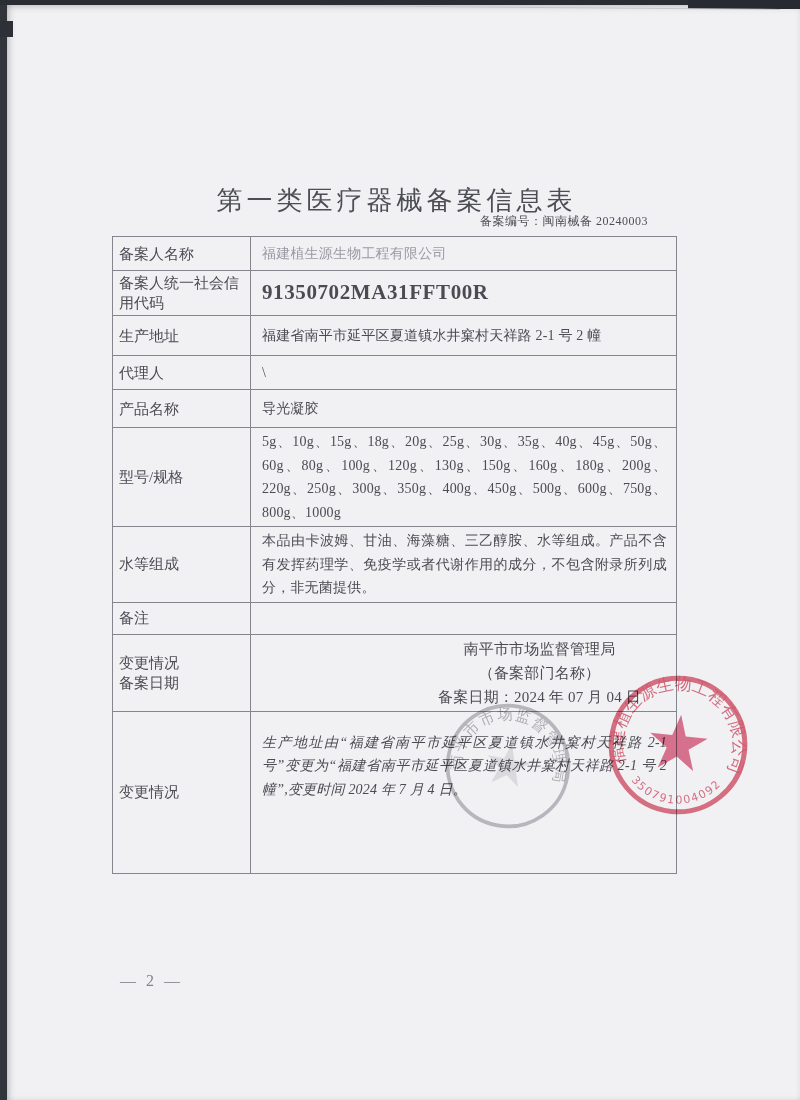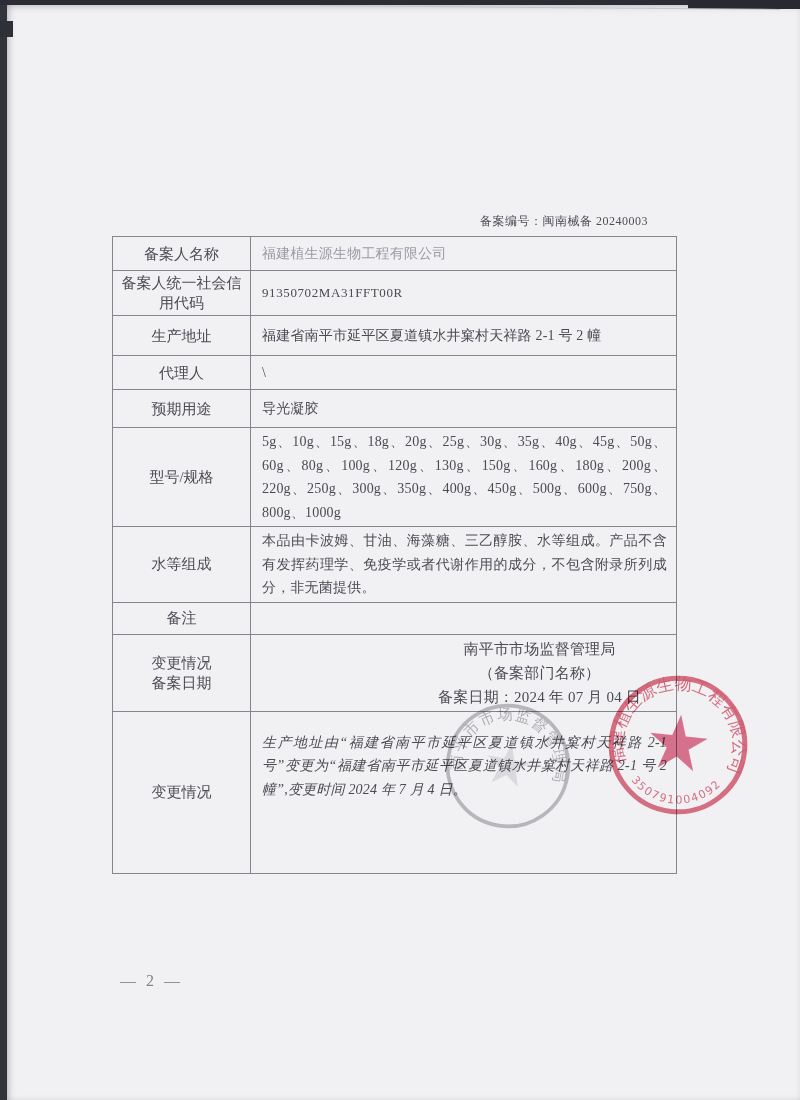--- a/index.html
+++ b/index.html
@@ -12,21 +12,21 @@
   .edge-top-right{position:absolute;left:688px;top:0;width:112px;height:9px;background:#272a31;}
   .edge-notch{position:absolute;left:0;top:21px;width:13px;height:16px;background:#2d3037;}
   .paper-crease{position:absolute;left:320px;top:7px;width:460px;height:1px;background:#c6c6cc;transform:rotate(.5deg);}
 
   .title{position:absolute;left:0;top:166px;width:793px;text-align:center;
          font-size:26px;letter-spacing:4px;color:#4d4d55;font-weight:normal;}
   .record-no{position:absolute;right:152px;top:213px;font-size:12px;color:#4d4d55;letter-spacing:.5px;}
 
   table.filing{position:absolute;left:112px;top:236px;width:564px;border-collapse:collapse;table-layout:fixed;}
   table.filing td{border:1px solid #85858d;color:#4b4b53;vertical-align:middle;}
-  td.label{width:138px;text-align:center;font-size:15px;line-height:20px;padding:2px 6px;}
+  td.label{width:138px;text-align:left;font-size:15px;line-height:20px;padding:2px 6px;}
   td.value{font-size:14px;line-height:23.5px;padding:2px 9px 2px 11px;letter-spacing:.2px;}
   td.value.justify{text-align:justify;text-justify:inter-ideograph;}
   td.value.faded{color:#9b99a3;}
   td.value.top{vertical-align:top;padding-top:19px;font-style:italic;}
   .dept-cell{vertical-align:middle;}
   .dept-block{margin-left:auto;width:max-content;text-align:center;font-size:15px;line-height:24px;padding-right:26px;color:#4b4b53;}
   .footer{position:absolute;left:120px;top:972px;font-size:16px;color:#84848c;letter-spacing:3px;}
 
   .stamp{position:absolute;mix-blend-mode:multiply;pointer-events:none;}
   .stamp.red{left:592px;top:659px;transform:rotate(6deg);opacity:.92;}
@@ -36,46 +36,47 @@
 <body>
 
 <div class="scan">
   <div class="paper"></div>
   <div class="edge-left"></div>
   <div class="edge-top"></div>
   <div class="edge-top-right"></div>
   <div class="edge-notch"></div>
   <div class="paper-crease"></div>
 
+  <h1 class="title">第一类医疗器械备案信息表</h1>
   <div class="record-no"><span>备案编号：</span><span>闽南械备 20240003</span></div>
 
   <table class="filing">
     <colgroup>
         <col style="width:138px">
         <col style="width:426px">
       </colgroup>
     <tbody>
         <tr style="height:34px">
       <td class="label">备案人名称</td>
       <td class="value faded">福建植生源生物工程有限公司</td>
     </tr>
     <tr style="height:41px">
       <td class="label">备案人统一社会信用代码</td>
-      <td class="value" style="font-size:13px;letter-spacing:.6px;">91350702MA31FFT00R</td>
+      <td class="value" style="font-size:21px;letter-spacing:.6px;font-weight:bold;">91350702MA31FFT00R</td>
     </tr>
     <tr style="height:40px">
       <td class="label">生产地址</td>
       <td class="value">福建省南平市延平区夏道镇水井窠村天祥路 2-1 号 2 幢</td>
     </tr>
     <tr style="height:34px">
       <td class="label">代理人</td>
       <td class="value">\</td>
     </tr>
     <tr style="height:38px">
-      <td class="label">预期用途</td>
+      <td class="label">产品名称</td>
       <td class="value">导光凝胶</td>
     </tr>
     <tr style="height:69px">
       <td class="label">型号/规格</td>
       <td class="value justify">5g、10g、15g、18g、20g、25g、30g、35g、40g、45g、50g、60g、80g、100g、120g、130g、150g、160g、180g、200g、220g、250g、300g、350g、400g、450g、500g、600g、750g、800g、1000g</td>
     </tr>
     <tr style="height:71px">
       <td class="label">水等组成</td>
       <td class="value justify">本品由卡波姆、甘油、海藻糖、三乙醇胺、水等组成。产品不含有发挥药理学、免疫学或者代谢作用的成分，不包含附录所列成分，非无菌提供。</td>
     </tr>

